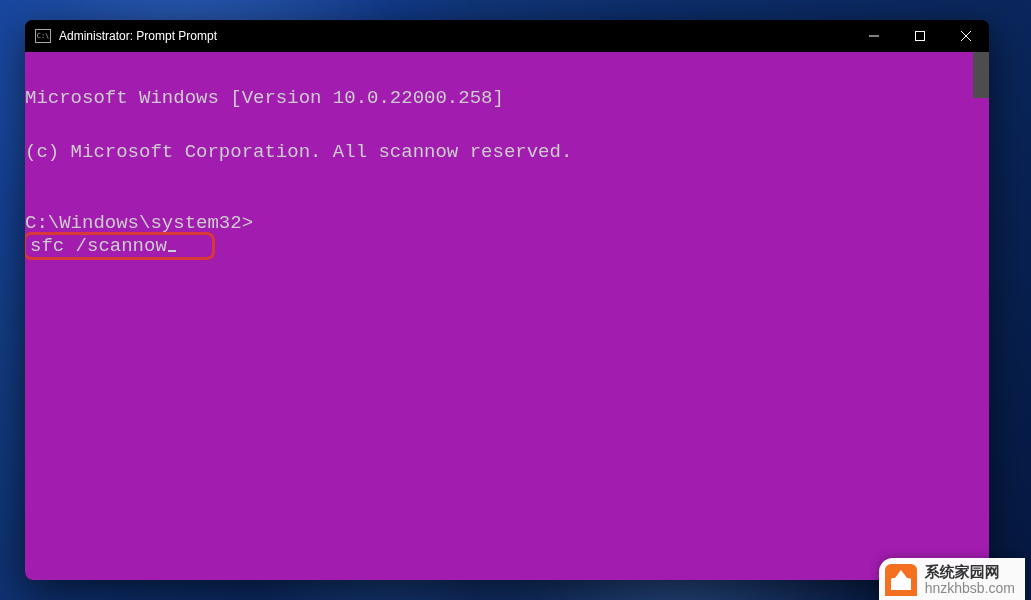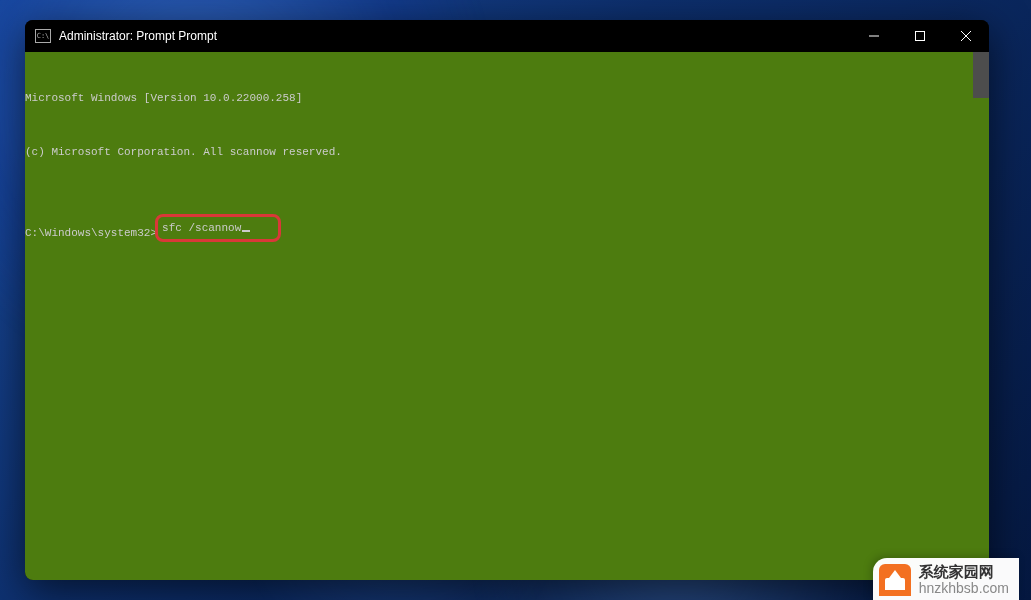--- a/index.html
+++ b/index.html
@@ -106,44 +106,45 @@
       cursor: pointer;
     }
     
     .win-btn svg {
       width: 10px;
       height: 10px;
     }
     
     .terminal-body {
       flex: 1;
-      background: #4d7c0f;
+      background: #a21caf;
       color: #cccccc;
       font-family: Consolas, "Courier New", monospace;
-      font-size: 11px;
+      font-size: 19px;
       line-height: 18px;
       padding: 1px 0 0 0;
       position: relative;
       white-space: pre;
     }
     
     .terminal-line {
       white-space: pre;
     }
     
     .prompt-line {
       display: flex;
-      align-items: flex-end;
+      align-items: flex-start;
       margin-top: 17px;
+      flex-direction: column;
     }
     
     .command-box {
       border: 3px solid #d93838;
       border-radius: 8px;
-      padding: 2px 28px 2px 4px;
+      padding: 2px 36px 2px 4px;
       margin-left: -2px;
       display: inline-flex;
       align-items: baseline;
     }
     
     .cursor {
       display: inline-block;
       width: 8px;
       height: 2px;
       background: #cccccc;
@@ -158,21 +159,21 @@
       right: 0;
       top: 32px;
       width: 16px;
       height: 46px;
       background: #4d4d4d;
     }
     
     .watermark {
       position: absolute;
       bottom: 0;
-      right: 12px;
+      right: 6px;
       display: flex;
       align-items: center;
       background: rgba(255,255,255,0.98);
       border-top-left-radius: 14px;
       padding: 6px 10px 4px 6px;
       box-shadow: -2px -2px 8px rgba(0,0,0,0.2);
     }
     
     .watermark-icon {
       width: 32px;

